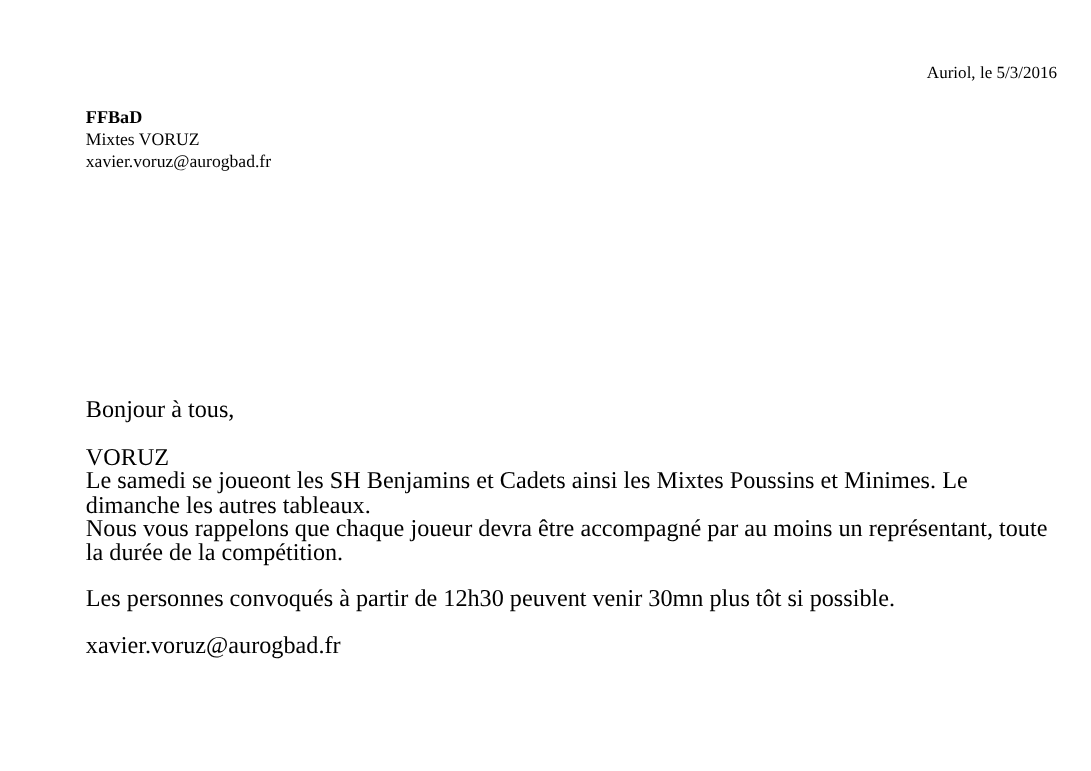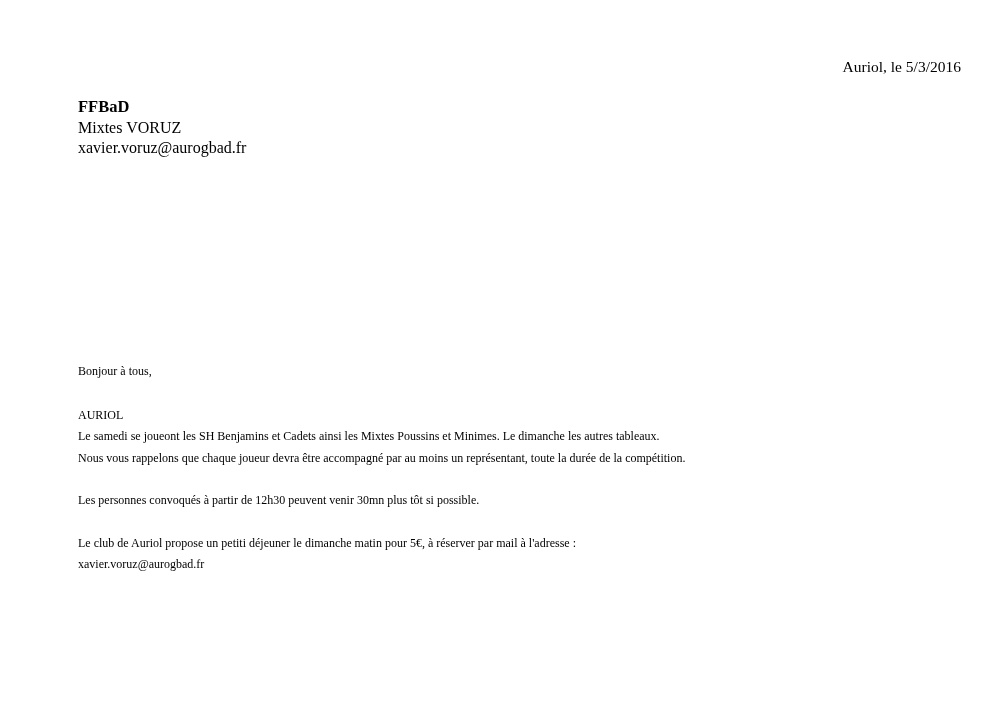--- a/index.html
+++ b/index.html
@@ -42,21 +42,21 @@
   }
   .sender-block div {
     white-space: nowrap;
     margin-left: 45px;
   }
   .body-block {
     position: absolute;
     top: 361px;
     left: 78px;
     width: 888px;
-    font-size: 12px;
+    font-size: 22px;
     line-height: 21.5px;
   }
   .para {
     margin: 0;
   }
   .spacer-sm {
     height: 21px;
   }
   .spacer-md {
     height: 22px;
@@ -73,27 +73,26 @@
     <div class="org">FFBaD</div>
     <div>Mixtes VORUZ</div>
     <div>xavier.voruz@aurogbad.fr</div>
   </div>
 
   <div class="body-block">
     <p class="para">Bonjour à tous,</p>
 
     <div class="spacer-md"></div>
 
-    <p class="para">AURIOL</p>
+    <p class="para">VORUZ</p>
     <p class="para">Le samedi se joueont les SH Benjamins et Cadets ainsi les Mixtes Poussins et Minimes. Le dimanche les autres tableaux.</p>
     <p class="para">Nous vous rappelons que chaque joueur devra être accompagné par au moins un représentant, toute la durée de la compétition.</p>
 
     <div class="spacer-sm"></div>
 
     <p class="para">Les personnes convoqués à partir de 12h30 peuvent venir 30mn plus tôt si possible.</p>
 
     <div class="spacer-sm"></div>
 
-    <p class="para">Le club de Auriol propose un petiti déjeuner le dimanche matin pour 5€, à réserver par mail à l'adresse :</p>
     <p class="para">xavier.voruz@aurogbad.fr</p>
   </div>
 
 </div>
 
 </body></html>

